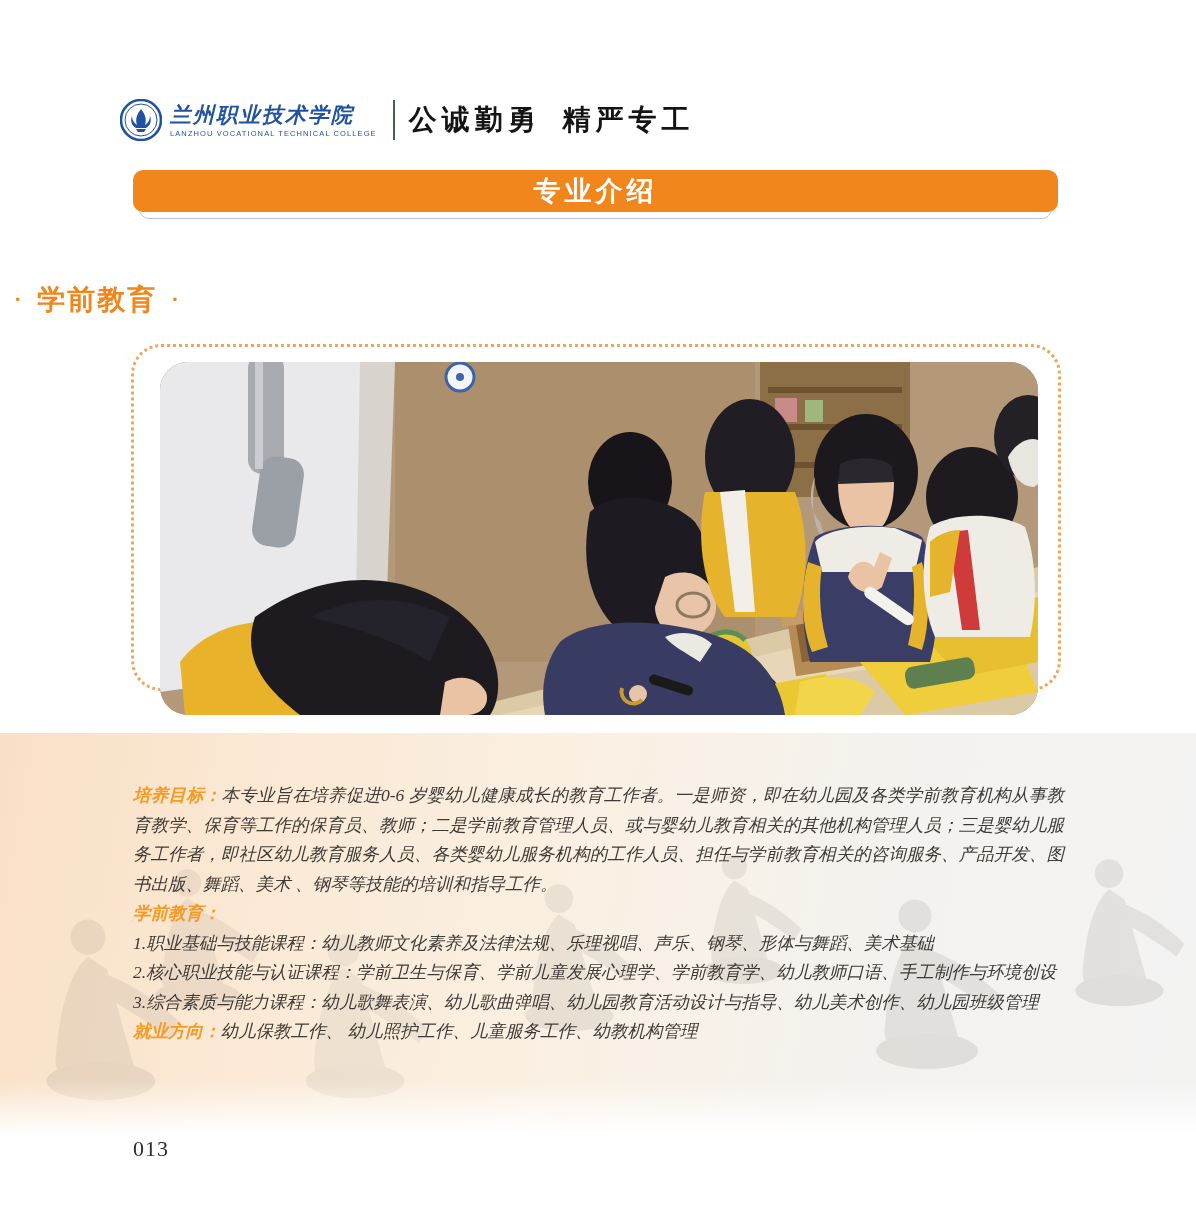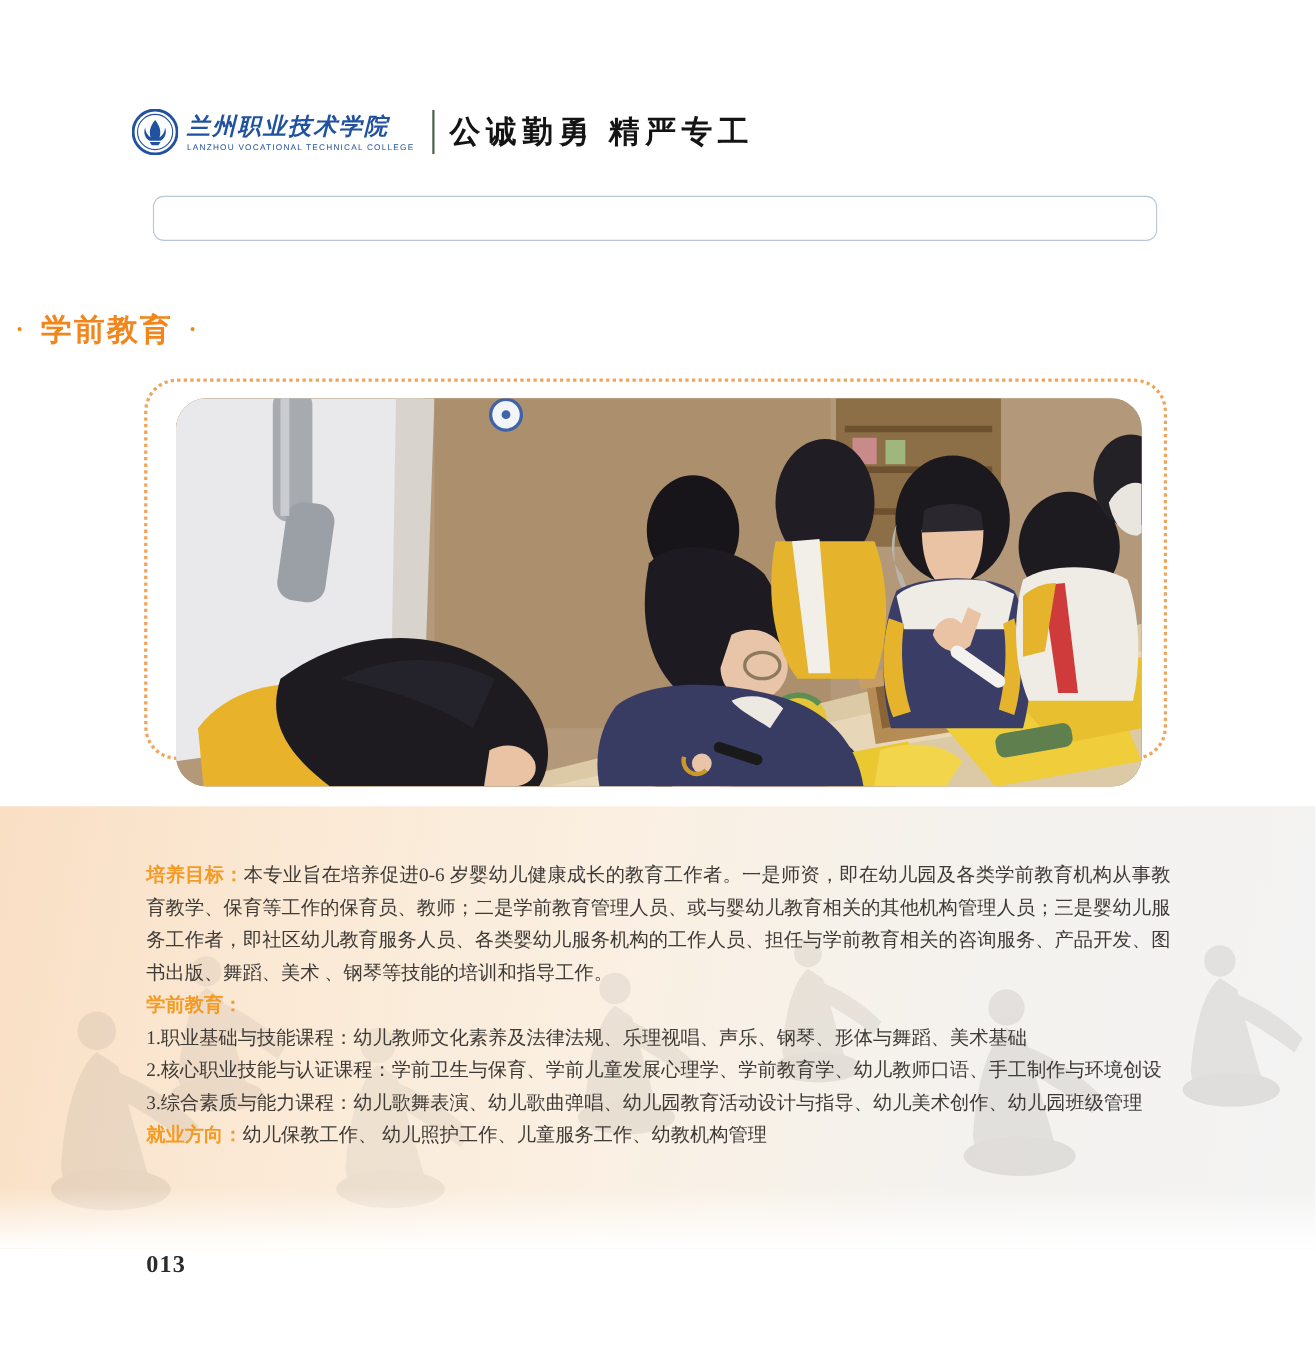--- a/index.html
+++ b/index.html
@@ -18,21 +18,21 @@
     font-size:21px; font-weight:bold; color:#2152A0; letter-spacing:2px;
     font-style:italic; line-height:24px; white-space:nowrap;
   }
   .college-en {
     font-family:"Liberation Sans","DejaVu Sans",sans-serif;
     font-size:7.5px; color:#2152A0; letter-spacing:1.1px; white-space:nowrap; margin-top:2px;
   }
   .header-divider { width:2px; height:40px; background:#46604f; margin:0 14px 0 16px; }
   .motto {
     font-size:28px; font-weight:bold; color:#141414; letter-spacing:5px;
-    white-space:nowrap; font-family:Liberation Sans, sans-serif;
+    white-space:nowrap; font-family:Liberation Mono, monospace;
   }
 
   
   .banner-under {
     position:absolute; left:139px; top:178px; width:913px; height:41px;
     background:#ffffff; border:1px solid #b9c6d6; border-radius:10px;
   }
   .banner {
     position:absolute; left:133px; top:170px; width:925px; height:42px;
     background:#F0861C; border-radius:10px;
@@ -69,26 +69,26 @@
     position:absolute; left:0; bottom:0; width:100%; height:55px;
     background:linear-gradient(to bottom, rgba(255,255,255,0), #ffffff);
   }
   .band-watermark { position:absolute; inset:0; }
 
   .band-text {
     position:absolute; left:133px; top:48px; width:931px;
     font-size:17.5px; line-height:29.5px; color:#3E3A36; text-align:justify;
   }
   .olabel { color:#F59A23; font-weight:bold; }
-  .band-text p { margin:0; }
+  .band-text p { margin:0;font-style:italic; }
 
   
   .page-number {
     position:absolute; left:133px; top:1136px;
-    font-size:22px; color:#2b2b2b; letter-spacing:1px;font-weight:bold;
+    font-size:22px; color:#2b2b2b; letter-spacing:1px;
   }
 </style>
 </head>
 <body>
 
 <div class="page">
 
   <div class="header">
     <div class="logo-circle">
       <svg viewBox="0 0 42 42">
@@ -100,20 +100,23 @@
     </div>
     <div class="college-names">
       <div class="college-zh">兰州职业技术学院</div>
       <div class="college-en">LANZHOU VOCATIONAL TECHNICAL COLLEGE</div>
     </div>
     <div class="header-divider"></div>
     <div class="motto">公诚勤勇  精严专工</div>
   </div>
 
   <div class="banner-under"></div>
+  <div class="banner">
+    <span class="banner-title">专业介绍</span>
+  </div>
 
   <div class="major-heading">
     <span class="dot">·</span><span>学前教育</span><span class="dot">·</span>
   </div>
 
   <div class="photo-frame"></div>
   <div class="photo">
     <svg viewBox="0 0 878 353" preserveAspectRatio="none">
 
       <g>

